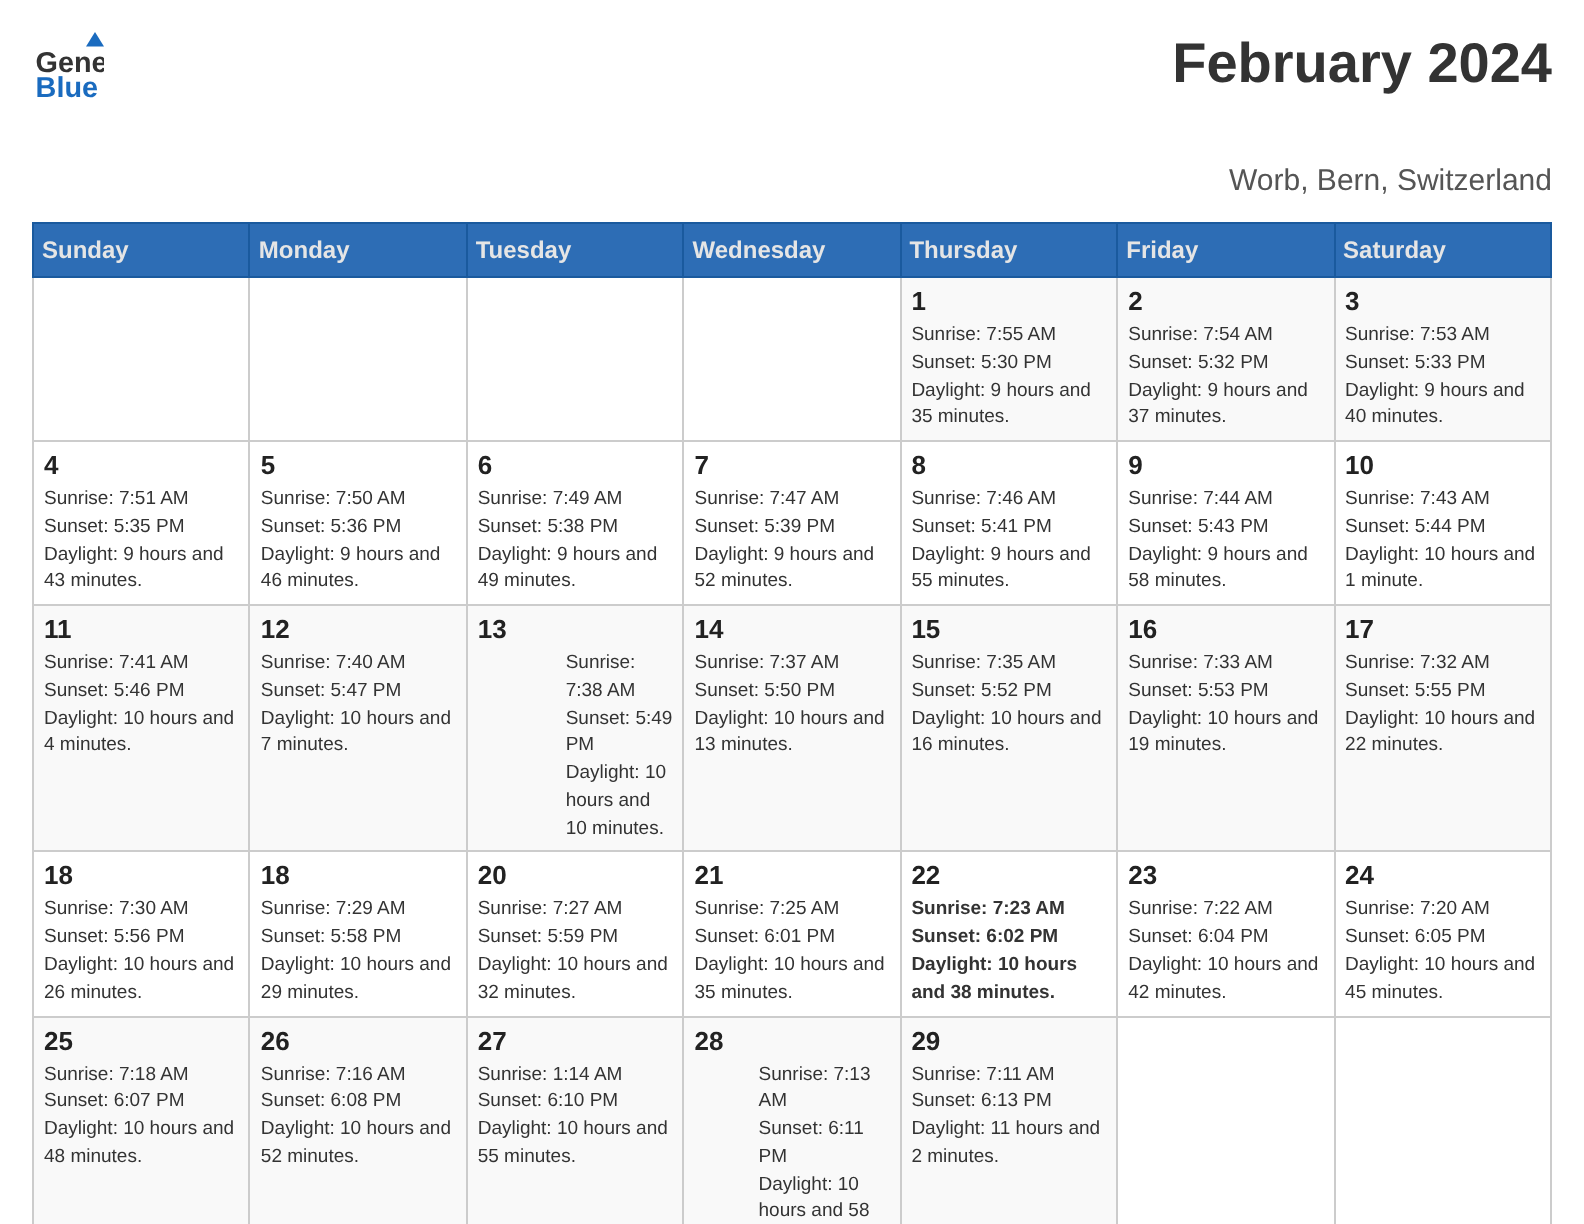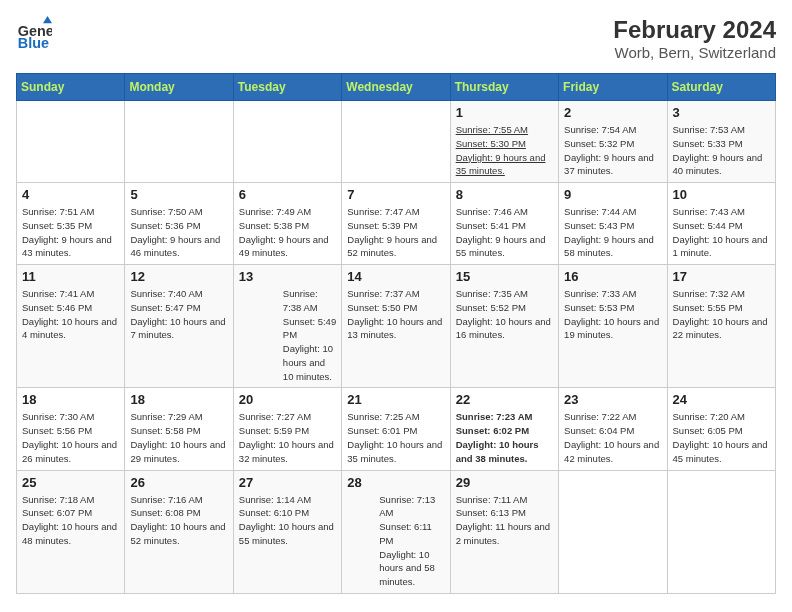--- a/index.html
+++ b/index.html
@@ -22,36 +22,37 @@
       gap: 6px;
     }
     .logo-icon {
       width: 36px;
       height: 36px;
     }
     .title-area {
       text-align: right;
     }
     .month-year {
-      font-size: 24px;
+      font-size: 28px;
       font-weight: bold;
       color: #333;
     }
     .location {
       font-size: 15px;
       color: #555;
+      margin-top: 34px;
     }
     table {
       width: 100%;
       border-collapse: collapse;
       table-layout: fixed;
     }
     thead th {
       background-color: #2d6db5;
-      color: #bef264;
+      color: #e5e5e5;
       font-size: 12px;
       font-weight: bold;
       padding: 6px 4px;
       text-align: left;
       border: 1px solid #1a5a9e;
     }
     tbody td {
       border: 1px solid #ccc;
       vertical-align: top;
       padding: 4px 5px;
@@ -108,21 +109,21 @@
     </tr>
   </thead>
   <tbody id="calendar-body">
   <tr>
         <td class="empty-cell"></td>
         <td class="empty-cell"></td>
         <td class="empty-cell"></td>
         <td class="empty-cell"></td>
         <td>
           <div class="day-number">1</div>
-          <div class="day-info" style="white-space: pre-line; text-decoration: underline;">Sunrise: 7:55 AM
+          <div class="day-info" style="white-space: pre-line;">Sunrise: 7:55 AM
 Sunset: 5:30 PM
 Daylight: 9 hours and 35 minutes.</div>
         </td>
         <td>
           <div class="day-number">2</div>
           <div class="day-info" style="white-space: pre-line;">Sunrise: 7:54 AM
 Sunset: 5:32 PM
 Daylight: 9 hours and 37 minutes.</div>
         </td>
         <td>

